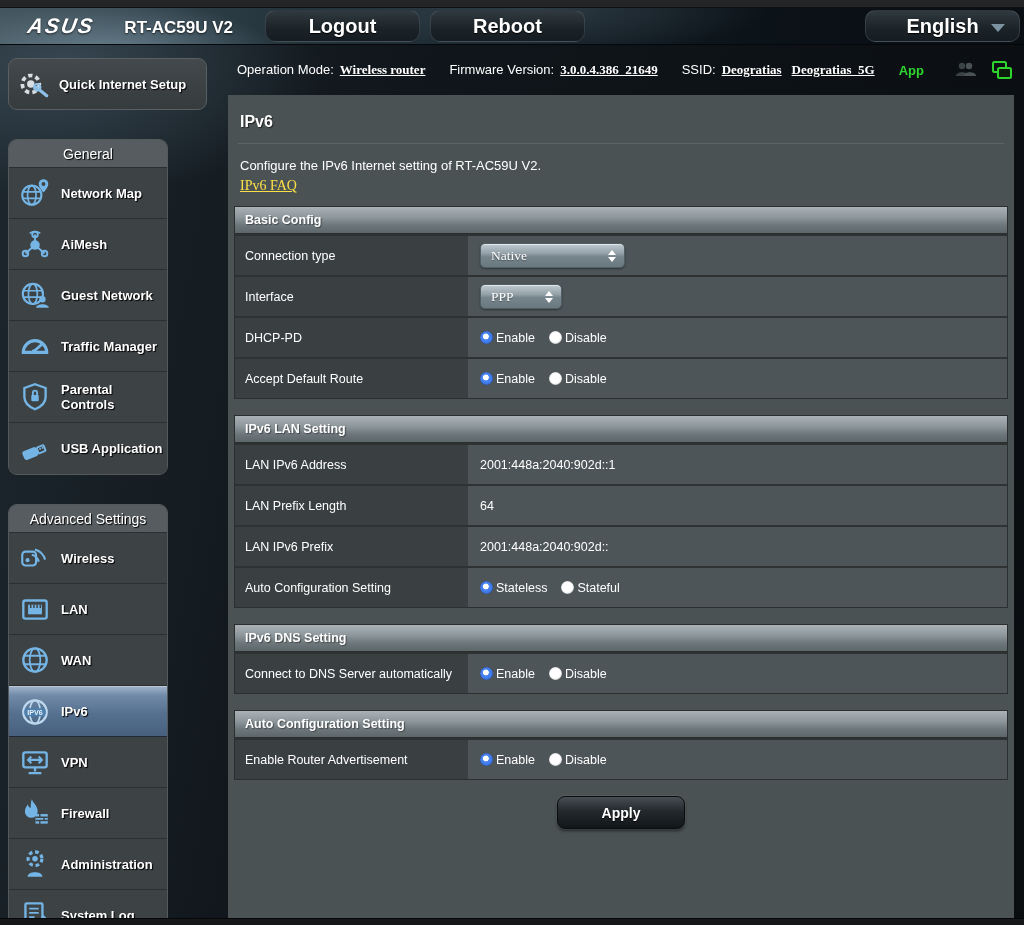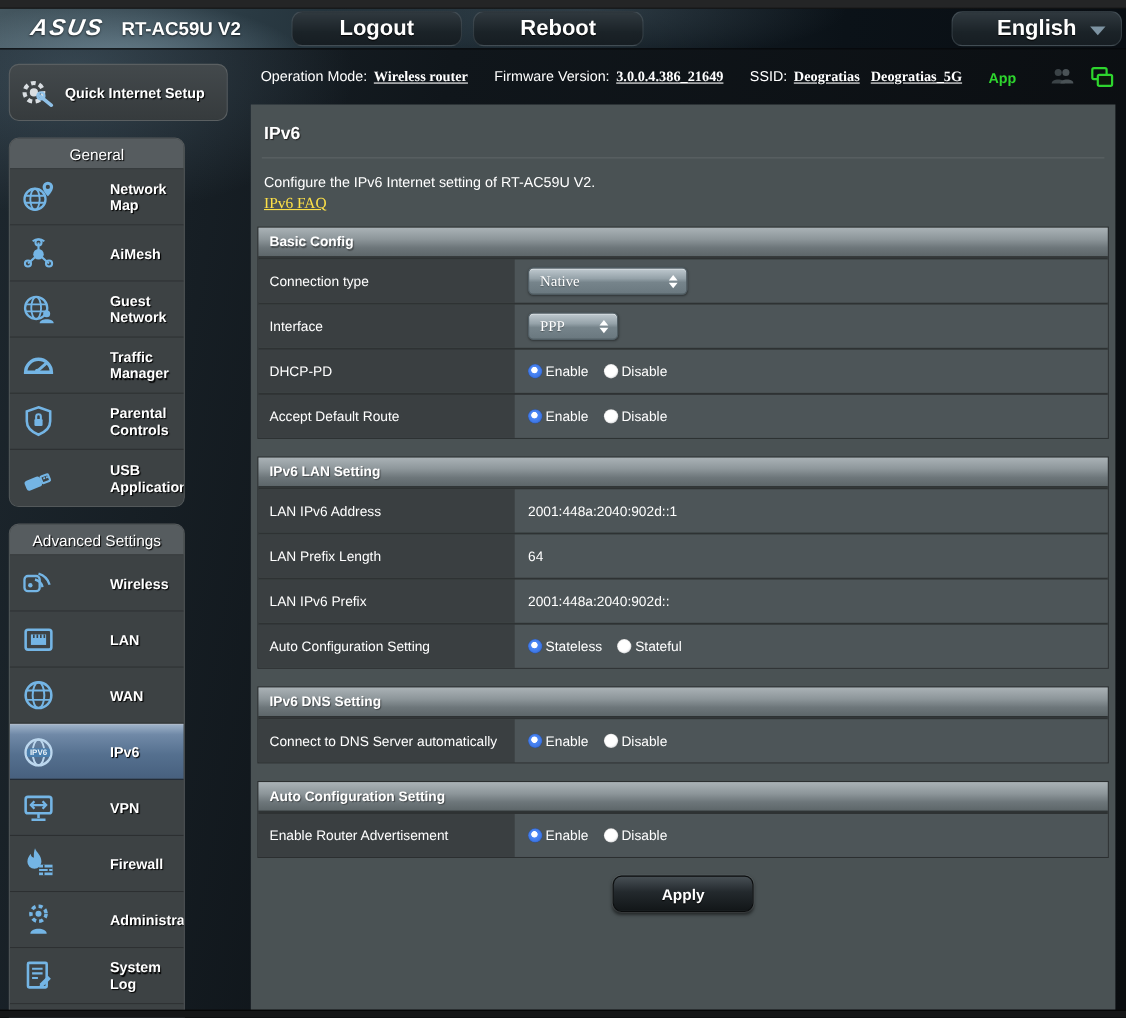--- a/index.html
+++ b/index.html
@@ -20,21 +20,21 @@
       radial-gradient(ellipse 340px 70px at 52% 0%, rgba(140,165,180,.22), transparent 70%),
       linear-gradient(95deg, #44565f 0%, #2a3a43 22%, #16222a 48%, #0b1218 75%, #090e13 100%);
     border-bottom:1px solid #05080a;
   }
   .brand-wrap { display:flex; align-items:baseline; margin-left:28px; }
   .brand-logo {
     color:#fff; font-weight:900; font-style:italic; font-size:21px;
     letter-spacing:2px; transform:skewX(-10deg); display:inline-block;
     text-shadow:0 1px 2px rgba(0,0,0,.7);
   }
-  .brand-model { color:#fff; font-weight:bold; font-size:17px; margin-left:16px; text-shadow:0 1px 2px rgba(0,0,0,.7);text-align:center; }
+  .brand-model { color:#fff; font-weight:bold; font-size:17px; margin-left:30px; text-shadow:0 1px 2px rgba(0,0,0,.7);text-align:center; }
   .top-btn {
     position:absolute; top:2px; height:32px; width:155px; border-radius:10px;
     background:linear-gradient(#30393f, #1b2328 60%, #161d22);
     border:1px solid rgba(180,200,210,.16);
     color:#fff; font-weight:bold; font-size:20px;
     display:flex; align-items:center; justify-content:center;
     text-shadow:0 1px 1px #000; cursor:pointer;
   }
   .btn-logout { left:265px; }
   .btn-reboot { left:430px; }
@@ -57,31 +57,31 @@
   .sidebar { width:228px; padding:13px 0 0 8px; flex:none; }
   .qis-btn {
     width:199px; height:52px; border-radius:9px;
     background:linear-gradient(#43494c, #363b3d);
     border:1px solid #5a5f61; display:flex; align-items:center;
     color:#fff; font-weight:bold; font-size:13px; text-shadow:1px 1px 1px #000;
     cursor:pointer;
   }
   .qis-btn svg { margin:0 8px 0 8px; flex:none; }
   .side-box {
-    width:160px; margin-top:15px; border-radius:9px; overflow:hidden;
+    width:160px; margin-top:29px; border-radius:9px; overflow:hidden;
     border:1px solid #54595b; background:#3d4244;
   }
   .side-box-header {
     height:28px; background:#565c5f; color:#fff; font-size:14px;
     display:flex; align-items:center; justify-content:center;
     text-shadow:1px 1px 1px #000; border-bottom:1px solid #2c2f31;
   }
   .side-item {
     height:51px; display:flex; align-items:center; cursor:pointer;
-    border-bottom:1px solid #2c2f31; background:#3d4244;gap:39px;
+    border-bottom:1px solid #2c2f31; background:#3d4244;
   }
   .side-item:last-child { border-bottom:none; }
   .side-item svg { margin:0 9px 0 9px; flex:none; }
   .side-item .lbl { color:#fff; font-weight:bold; font-size:13px; text-shadow:1px 1px 1px #000; }
   .side-item.active {
     background:linear-gradient(#9db1c8 0%, #7089a7 18%, #55708f 55%, #47607e 100%);
     border-top:1px solid #b9c6d6; border-bottom:1px solid #1f2a36;
   }
 
   

